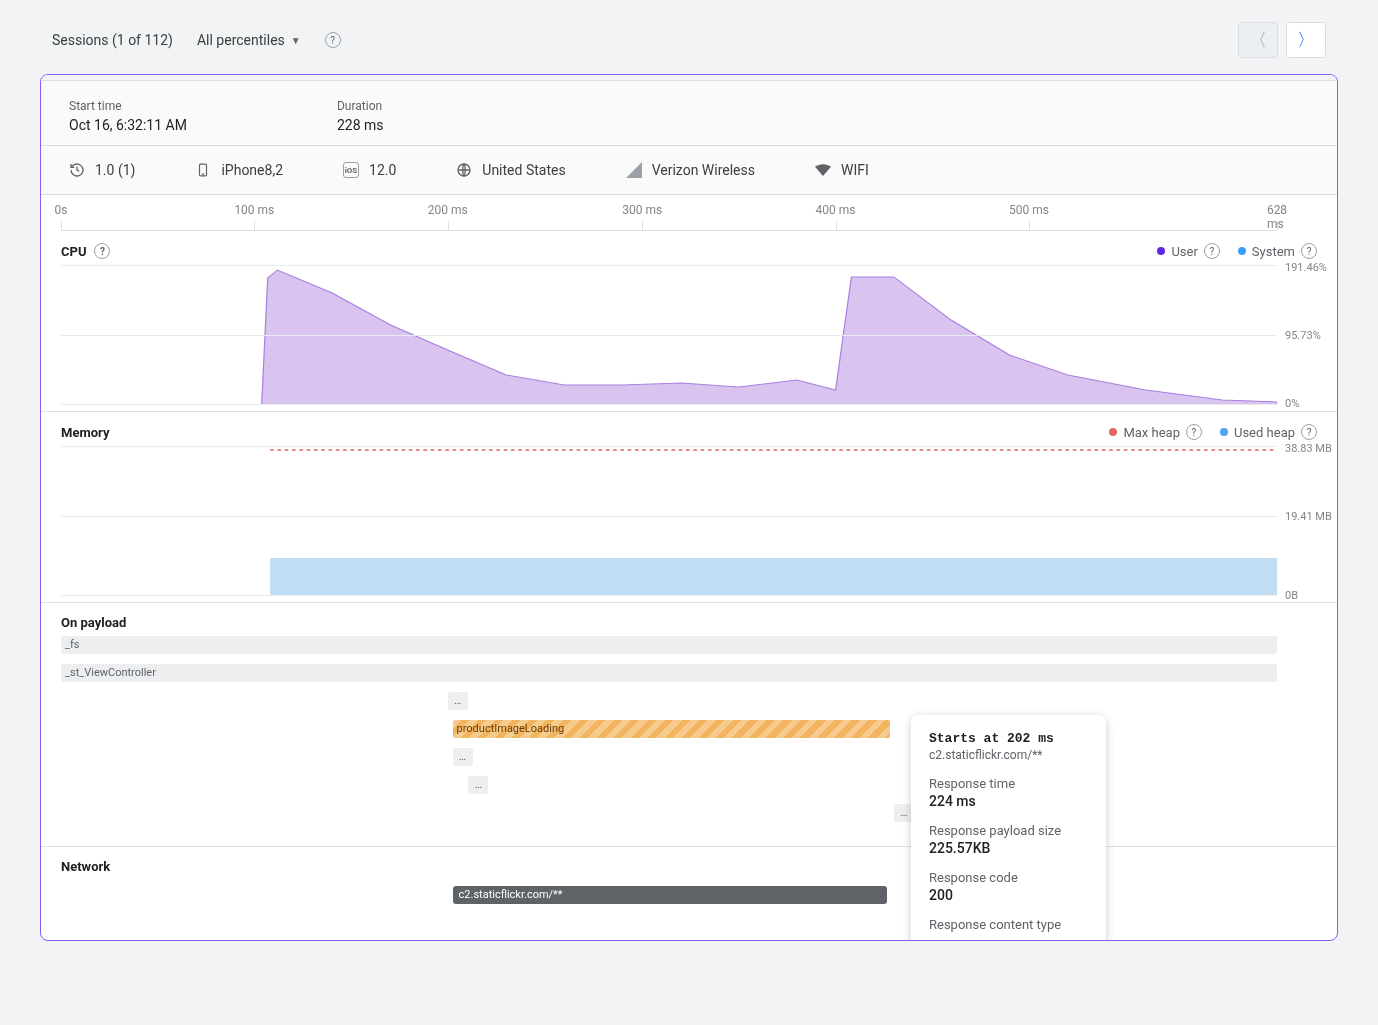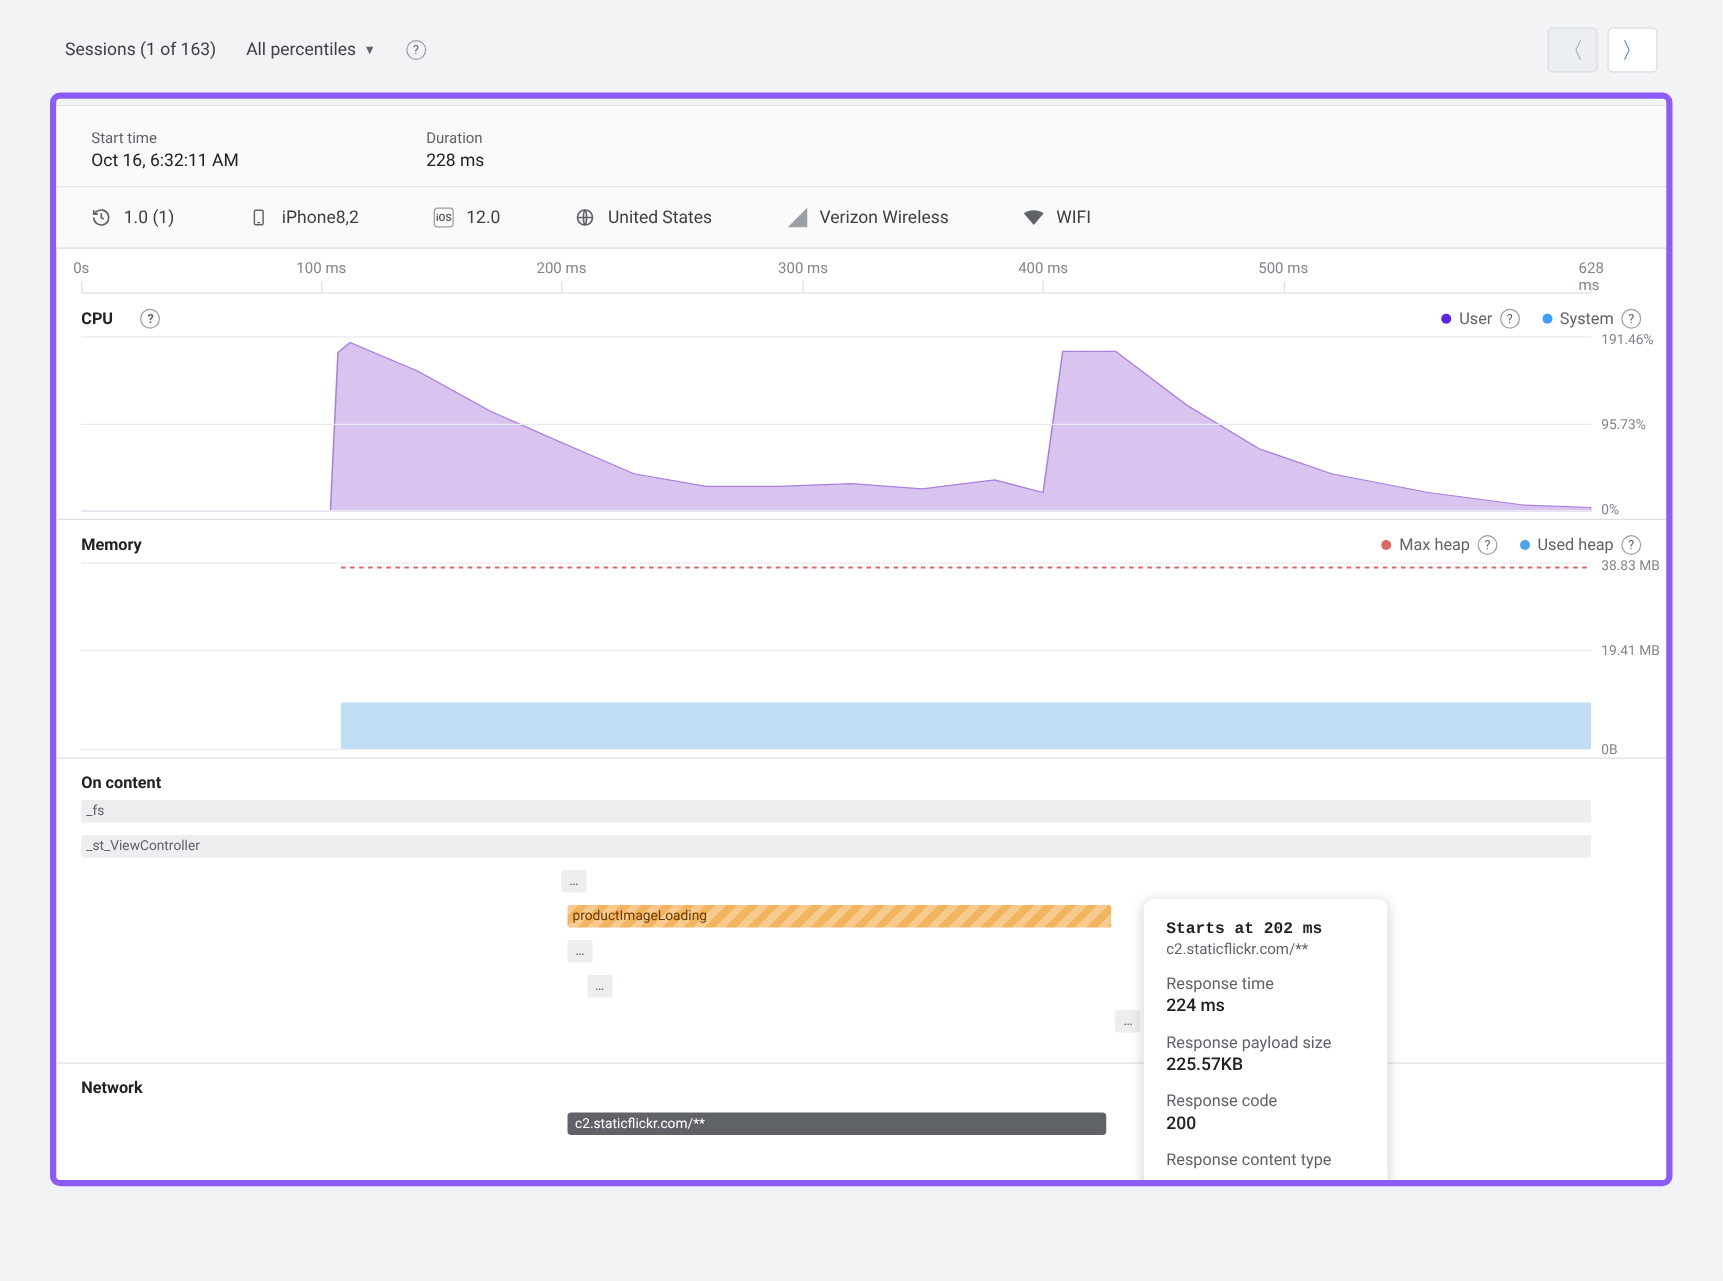--- a/index.html
+++ b/index.html
@@ -36,21 +36,21 @@
     background:#fff; display:flex; align-items:center; justify-content:center;
     font-size:18px; color:#5f6368; cursor:pointer;
   }
   .nav-btn.active{ color:#1a73e8; }
   .nav-btn.disabled { background:#eceff1; color:#9aa0a6; }
 
   
   .card {
     margin-top:14px;
     background:#fff;
-    border:5px solid #8b5cf6;
+    border:1px solid #8b5cf6;
     border-radius:8px;
     overflow:hidden;
   }
   .card-top-shadow {
     height:6px; background:#f1f3f4;
     border-bottom:1px solid #e0e0e0;
     border-radius:8px 8px 0 0;
   }
   .header-grid {
     padding: 18px 28px 12px 28px;
@@ -83,21 +83,21 @@
   
   .section {
     border-bottom:1px solid #e0e0e0;
     padding: 12px 0 6px 0;
     position:relative;
   }
   .section-header {
     display:flex; align-items:center; justify-content:space-between;
     padding: 0 20px 6px 20px;
   }
-  .section-title { font-weight:700; font-size:13px; color:#202124; display:inline-flex; gap:22px; align-items:center; }
+  .section-title { font-weight:700; font-size:13px; color:#202124; display:inline-flex; gap:8px; align-items:center; }
   .legend { display:flex; gap:18px; font-size:13px; color:#5f6368; align-items:center;justify-content:center;}
   .legend-item { display:inline-flex; align-items:center; gap:6px; }
   .dot { width:8px; height:8px; border-radius:50%; }
   .dot.user{ background:#5f25e5; }
   .dot.system{ background:#3b9dff; }
   .dot.maxheap{ background:#e06666; }
   .dot.usedheap{ background:#4da3f0; }
 
   .chart-area {
     position:relative;
@@ -151,21 +151,21 @@
 
   
   .cpu-path { fill:#d9c3ef; stroke:#a97fe0; stroke-width:1; }
   .mem-used { fill:#c0ddf4; }
   .mem-max  { stroke:#e06666; stroke-width:1.5; stroke-dasharray:3,3; fill:none; }
 </style>
 </head>
 <body>
 
 <div class="toolbar">
-  <span class="title">Sessions (1 of 163)</span>
+  <span class="title">Sessions (1 of 112)</span>
   <span class="dropdown">
     <span>All percentiles</span>
     <span class="arrow">▼</span>
   </span>
   <span class="help-icon">?</span>
 
   <div class="nav-btns">
     <div class="nav-btn disabled">
       <span>〈</span>
     </div>
@@ -343,21 +343,21 @@
       <svg width="100%" height="150" viewBox="0 0 1000 150" preserveAspectRatio="none">
         <line class="mem-max" x1="172" y1="4" x2="1000" y2="4"></line>
         <rect class="mem-used" x="172" y="112" width="828" height="38"></rect>
       </svg>
     </div>
   </div>
 
   <div class="section" style="padding-bottom:20px;">
     <div class="section-header">
       <div class="section-title">
-          <span>On content</span>
+          <span>On payload</span>
         </div>
     </div>
     <div class="ondevice-area" style="height:190px;">
       <div class="trace-bar" style="left:0; width:100%; top:0;">_fs</div>
       <div class="trace-bar" style="left:0; width:100%; top:28px;">_st_ViewController</div>
 
       <div class="trace-bar small" style="left:31.8%; top:56px;">…</div>
       <div class="trace-bar orange" style="left:32.2%; width:36%; top:84px;">productImageLoading</div>
       <div class="trace-bar small" style="left:32.2%; top:112px;">…</div>
       <div class="trace-bar small" style="left:33.5%; top:140px;">…</div>

